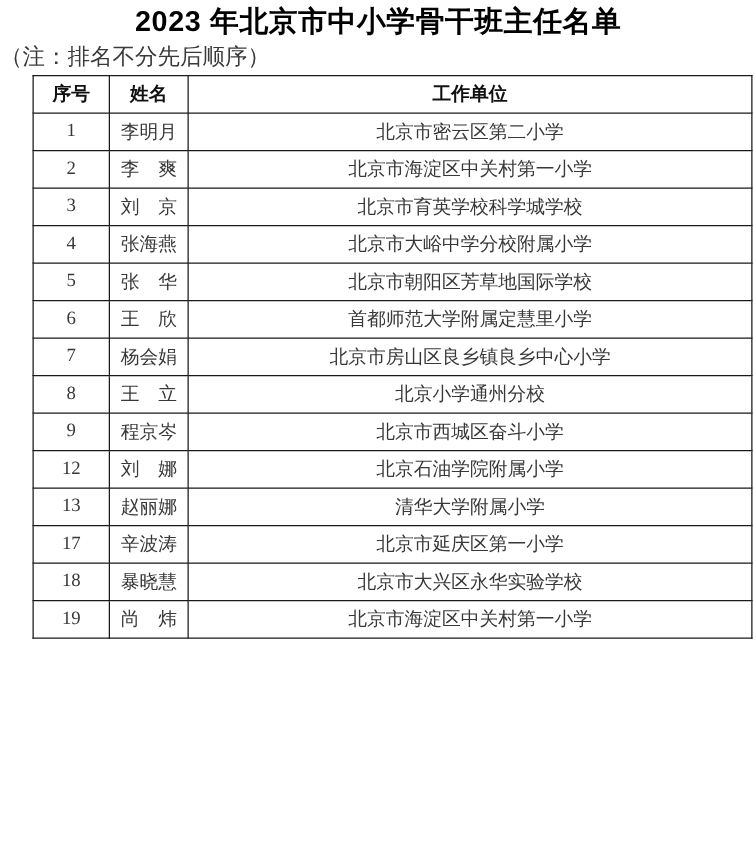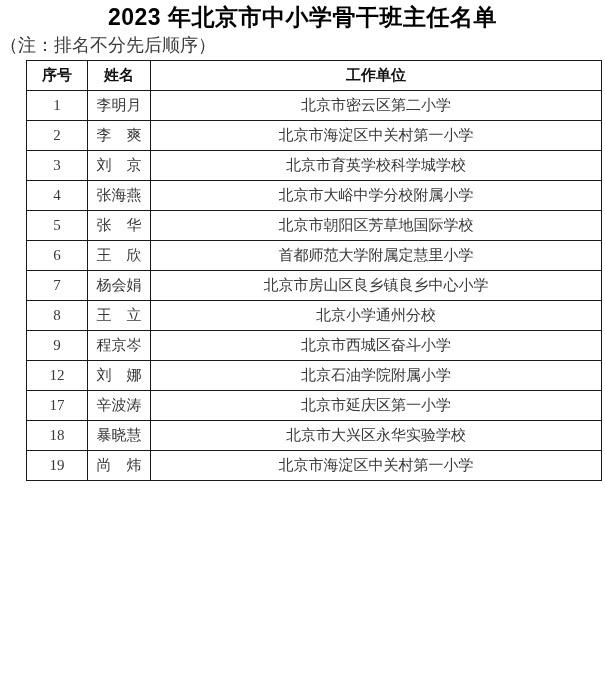--- a/index.html
+++ b/index.html
@@ -127,20 +127,25 @@
         <td>9</td>
         <td>程京岑</td>
         <td>北京市西城区奋斗小学</td>
       </tr>
       <tr>
         <td>12</td>
         <td>刘　娜</td>
         <td>北京石油学院附属小学</td>
       </tr>
       <tr>
+        <td>13</td>
+        <td>赵丽娜</td>
+        <td>清华大学附属小学</td>
+      </tr>
+      <tr>
         <td>17</td>
         <td>辛波涛</td>
         <td>北京市延庆区第一小学</td>
       </tr>
       <tr>
         <td>18</td>
         <td>暴晓慧</td>
         <td>北京市大兴区永华实验学校</td>
       </tr>
       <tr>

